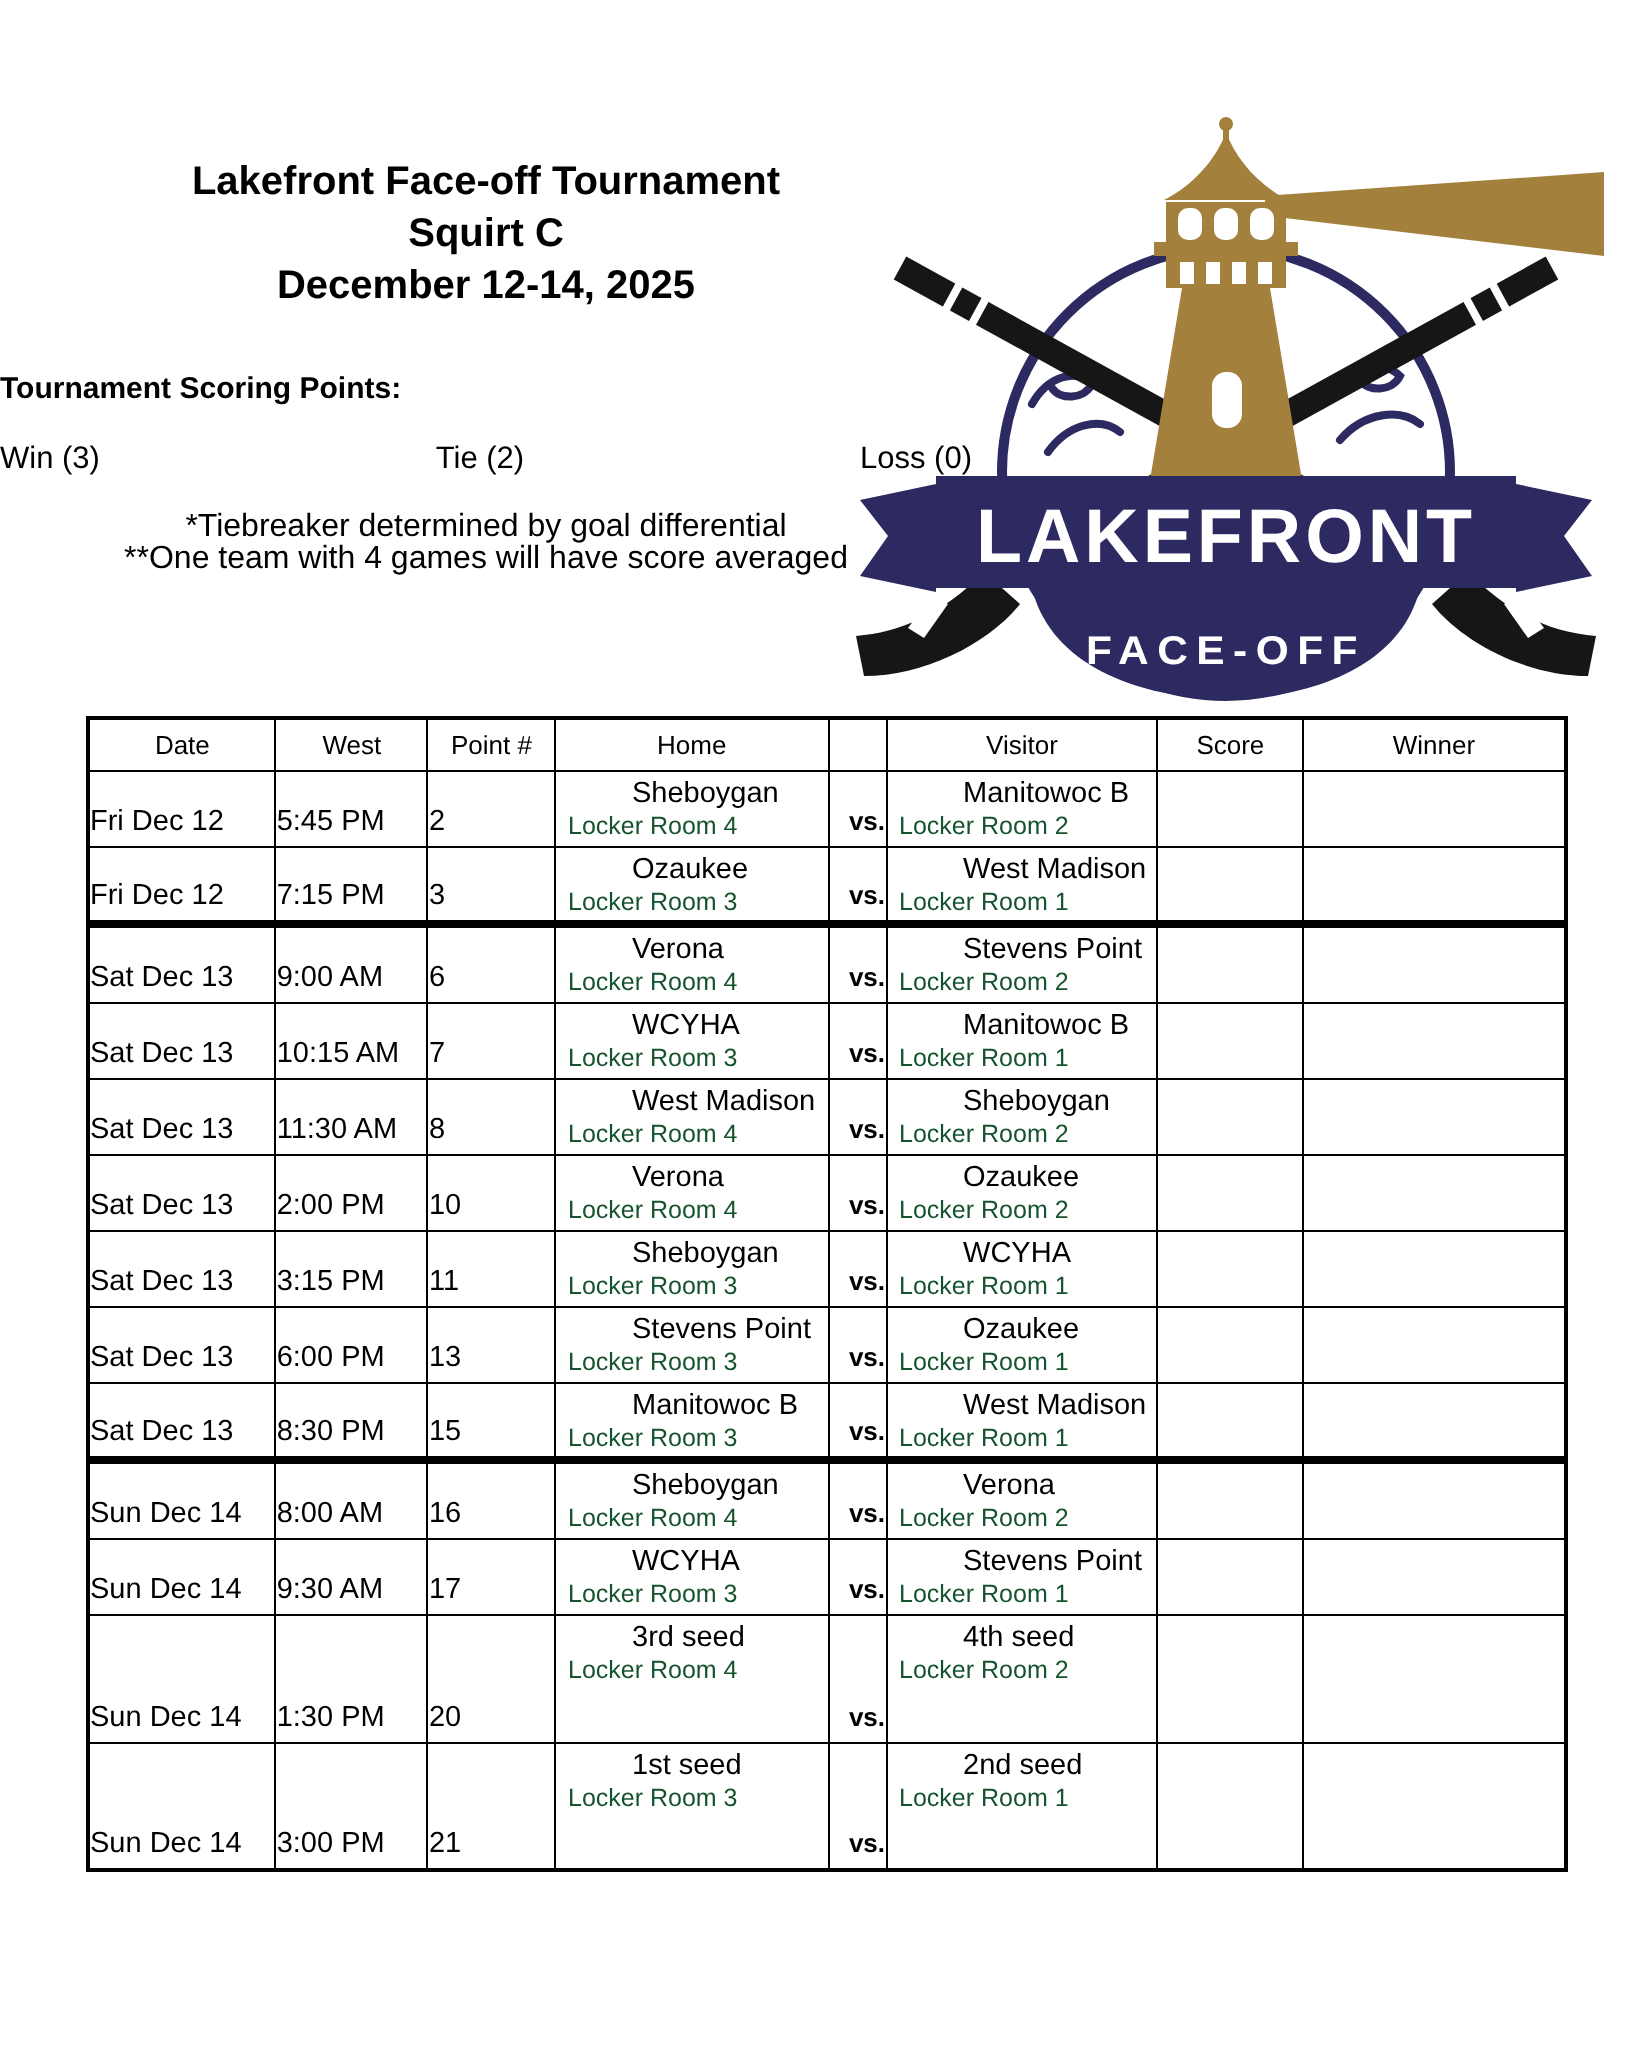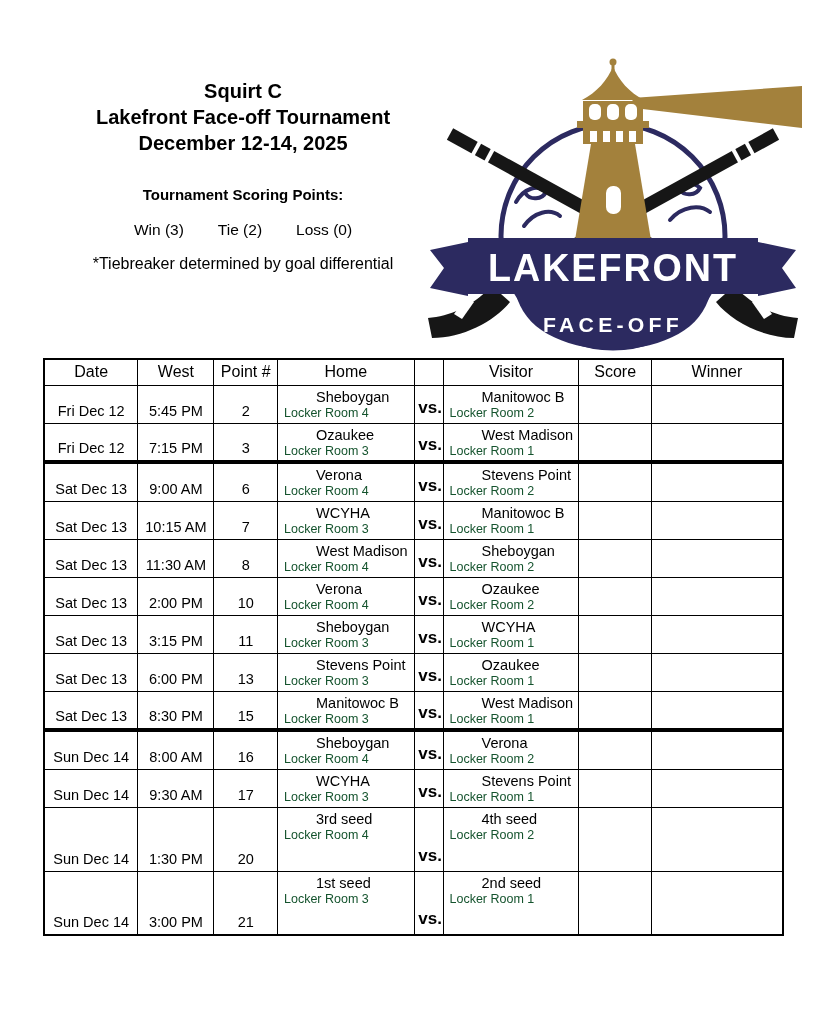--- a/index.html
+++ b/index.html
@@ -2,70 +2,71 @@
 <html><head>
 <meta charset="utf-8">
 <style>
   html,body{margin:0;padding:0;background:#fff;}
   .page{position:relative;width:824px;height:1024px;background:#fff;
         font-family:"Liberation Sans", sans-serif;color:#000;overflow:hidden;}
 
   
   .title-block{position:absolute;top:78px;left:0;width:486px;text-align:center;
                font-size:20px;font-weight:bold;line-height:26px;}
-  .scoring-heading{position:absolute;top:186px;left:0;width:486px;text-align:center;
+  .scoring-heading{position:absolute;top:186px;left:0;width:486px;text-align:left;
                    font-size:15px;font-weight:bold;}
   .scoring-values{position:absolute;top:221px;left:0;width:486px;display:flex;
-                  justify-content:center;gap:34px;font-size:15.5px;}
+                  justify-content:space-between;font-size:15.5px;}
   .footnotes{position:absolute;top:256px;left:0;width:486px;text-align:center;
              font-size:16px;line-height:15.5px;}
   .logo{position:absolute;top:36px;left:420px;width:390px;height:320px;}
 
   
   .tables{position:absolute;top:358px;left:43px;width:741px;}
   table.sched{border-collapse:collapse;table-layout:fixed;width:741px;
               border:2px solid #000;}
   table.sched + table.sched{margin-top:0;}
   table.sched.gap-sm{margin-top:13px;}
   table.sched.gap-md{margin-top:18px;}
   .sched th,.sched td{border:1.5px solid #000;padding:0;overflow:hidden;}
   .sched thead tr{height:26px;}
   .sched tbody tr{height:38px;}
   .sched tbody tr.tall{height:64px;}
-  .sched th{font-weight:normal;font-size:16px;text-align:center;vertical-align:middle;}
-  td.c-date,td.c-time,td.c-game{font-size:14.5px;text-align:center;
+  .sched th{font-weight:normal;font-size:13px;text-align:center;vertical-align:middle;}
+  td.c-date,td.c-time,td.c-game{font-size:14.5px;
       vertical-align:bottom;padding-bottom:4px;}
   td.c-team{vertical-align:top;padding:2px 2px 0 6px;}
   td.c-team .team-name{font-size:14.5px;line-height:18px;margin-left:32px;}
   td.c-team .team-room{font-size:12.5px;line-height:15px;color:#14532d;}
-  td.c-vs{vertical-align:bottom;font-size:17px;font-weight:bold;
-          padding:0 0 5px 3px;text-align:center;}
+  td.c-vs{vertical-align:bottom;font-size:13px;font-weight:bold;
+          padding:0 0 5px 3px;text-align:right;}
   td.c-score,td.c-winner{vertical-align:middle;}
 </style>
 </head>
 <body>
 
 <div class="page">
 
   <div class="title-block">
+    <div>Lakefront Face-off Tournament</div>
     <div>Squirt C</div>
-    <div>Lakefront Face-off Tournament</div>
     <div>December 12-14, 2025</div>
   </div>
 
   <div class="scoring-heading">Tournament Scoring Points:</div>
 
   <div class="scoring-values">
     <span>Win (3)</span>
     <span>Tie (2)</span>
     <span>Loss (0)</span>
   </div>
 
   <div class="footnotes">
     <div>*Tiebreaker determined by goal differential</div>
+    <div>**One team with 4 games will have score averaged</div>
   </div>
 
   <div class="logo">
     <svg width="390" height="320" viewBox="0 0 390 320">
 
       <path d="M212,62 L382,50 L382,92 L214,72 Z" fill="#A3813C"></path>
 
       <circle cx="193" cy="200" r="112" fill="none" stroke-width="5" stroke="#2C2A60"></circle>
 
       <g fill="none" stroke-width="4" stroke-linecap="round">

